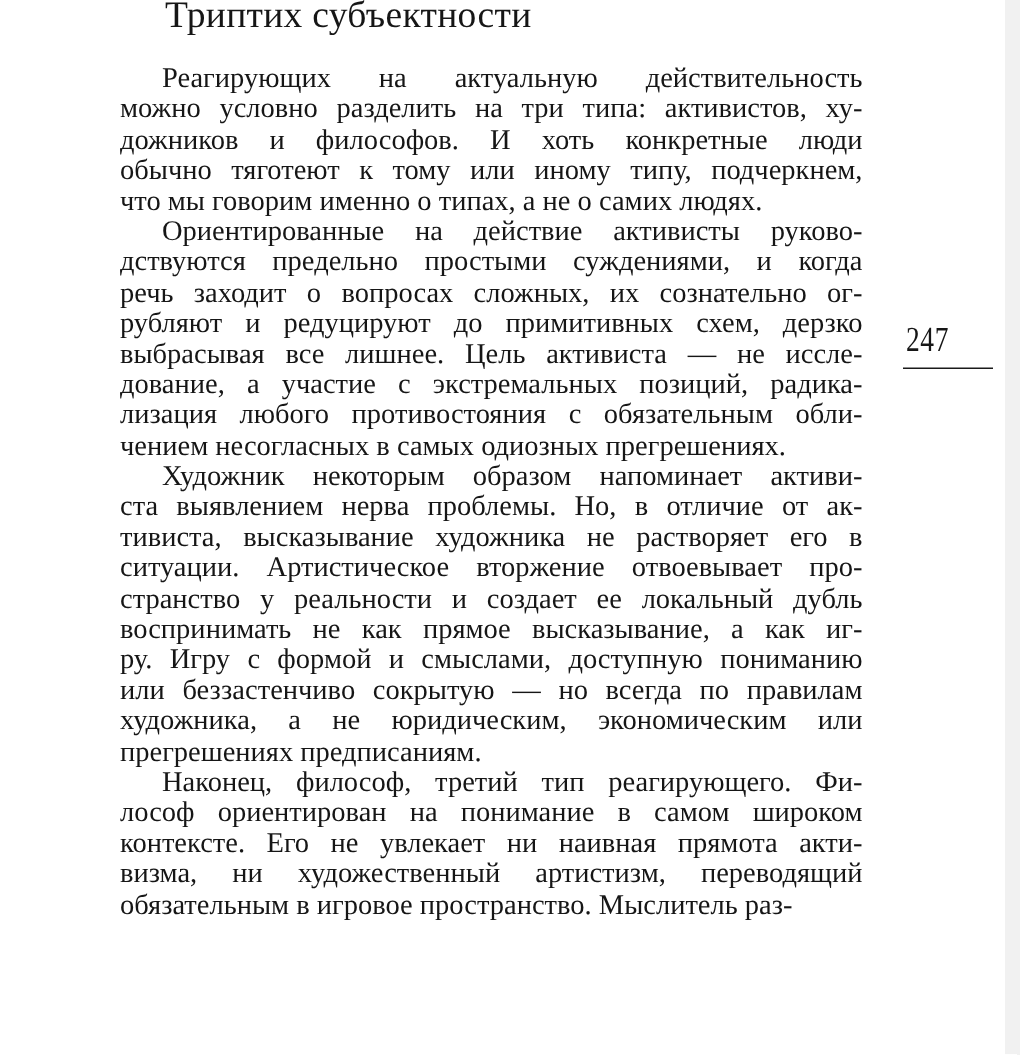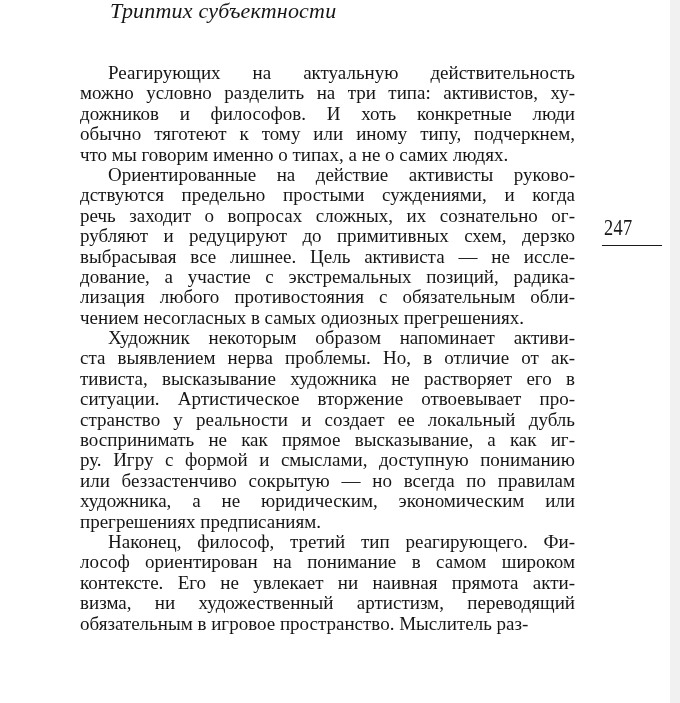--- a/index.html
+++ b/index.html
@@ -18,31 +18,29 @@
     position: relative;
     width: 680px;
     height: 703px;
     background: #ffffff;
     overflow: hidden;
   }
   .chapter-header {
     position: absolute;
     left: 110px;
     top: 1px;
-    font-style: italic;
-    font-size: 22px;
+    font-size: 25px;
     line-height: 20.4px;
     letter-spacing: 0.2px;
   }
   .body-text {
     position: absolute;
     left: 80px;
     top: 43px;
     width: 495px;
-    margin-top: 20px;
   }
   .para {
     margin: 0;
     padding: 0;
   }
   .line {
     height: 20.4px;
     line-height: 20.4px;
     font-size: 19px;
     text-align: justify;

